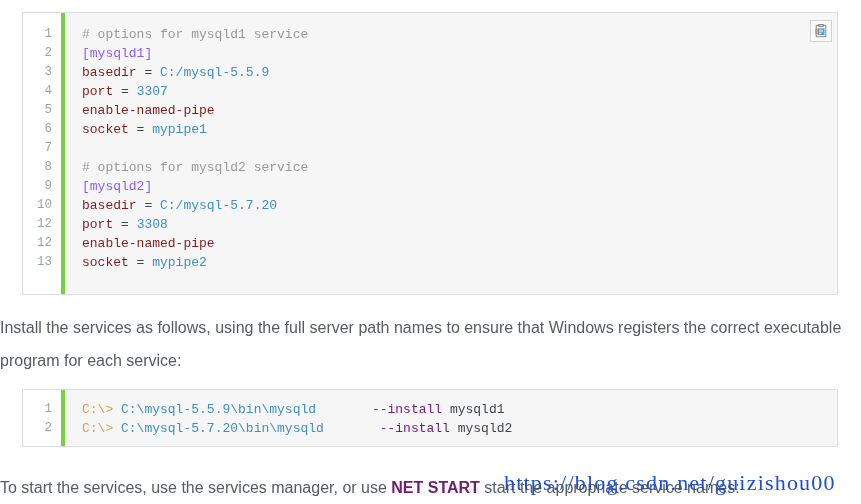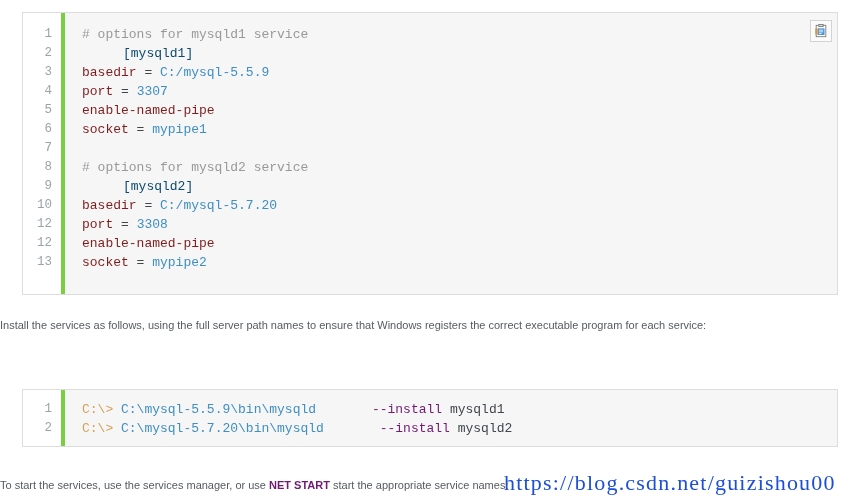--- a/index.html
+++ b/index.html
@@ -49,21 +49,21 @@
     font-size: 13px;
     line-height: 19px;
     color: #41464b;
     white-space: pre;
     overflow: hidden;
   }
   .code-block .code-area .ln { display: block; min-height: 19px; }
 
   
   .t-comment { color: #999999; }
-  .t-section { color: #0c4a6e; margin-left: 41px; }
+  .t-section { color: #8b5cf6; }
   .t-key     { color: #7f1d1d; }
   .t-op      { color: #41464b; }
   .t-val     { color: #3f8ec4; }
   .t-plain   { color: #41464b; }
   .t-prompt  { color: #d4a257; }
   .t-path    { color: #3f8ec4; }
   .t-flag    { color: #701a75; margin-left: 48px; }
 
   
   .copy-btn {
@@ -76,22 +76,22 @@
     display: flex;
     align-items: center;
     justify-content: center;
     cursor: pointer;
   }
 
   
   .prose {
     position: absolute;
     color: #555b60;
-    font-size: 11px;
-    line-height: 28px;
+    font-size: 16px;
+    line-height: 33px;
     font-family: "Liberation Sans", sans-serif;
   }
   .prose b { font-weight: bold; color: #701a75; }
 
   
   .watermark {
     position: absolute;
     font-family: "Liberation Serif", serif;
     font-size: 22px;
     color: #1d4ed8;

